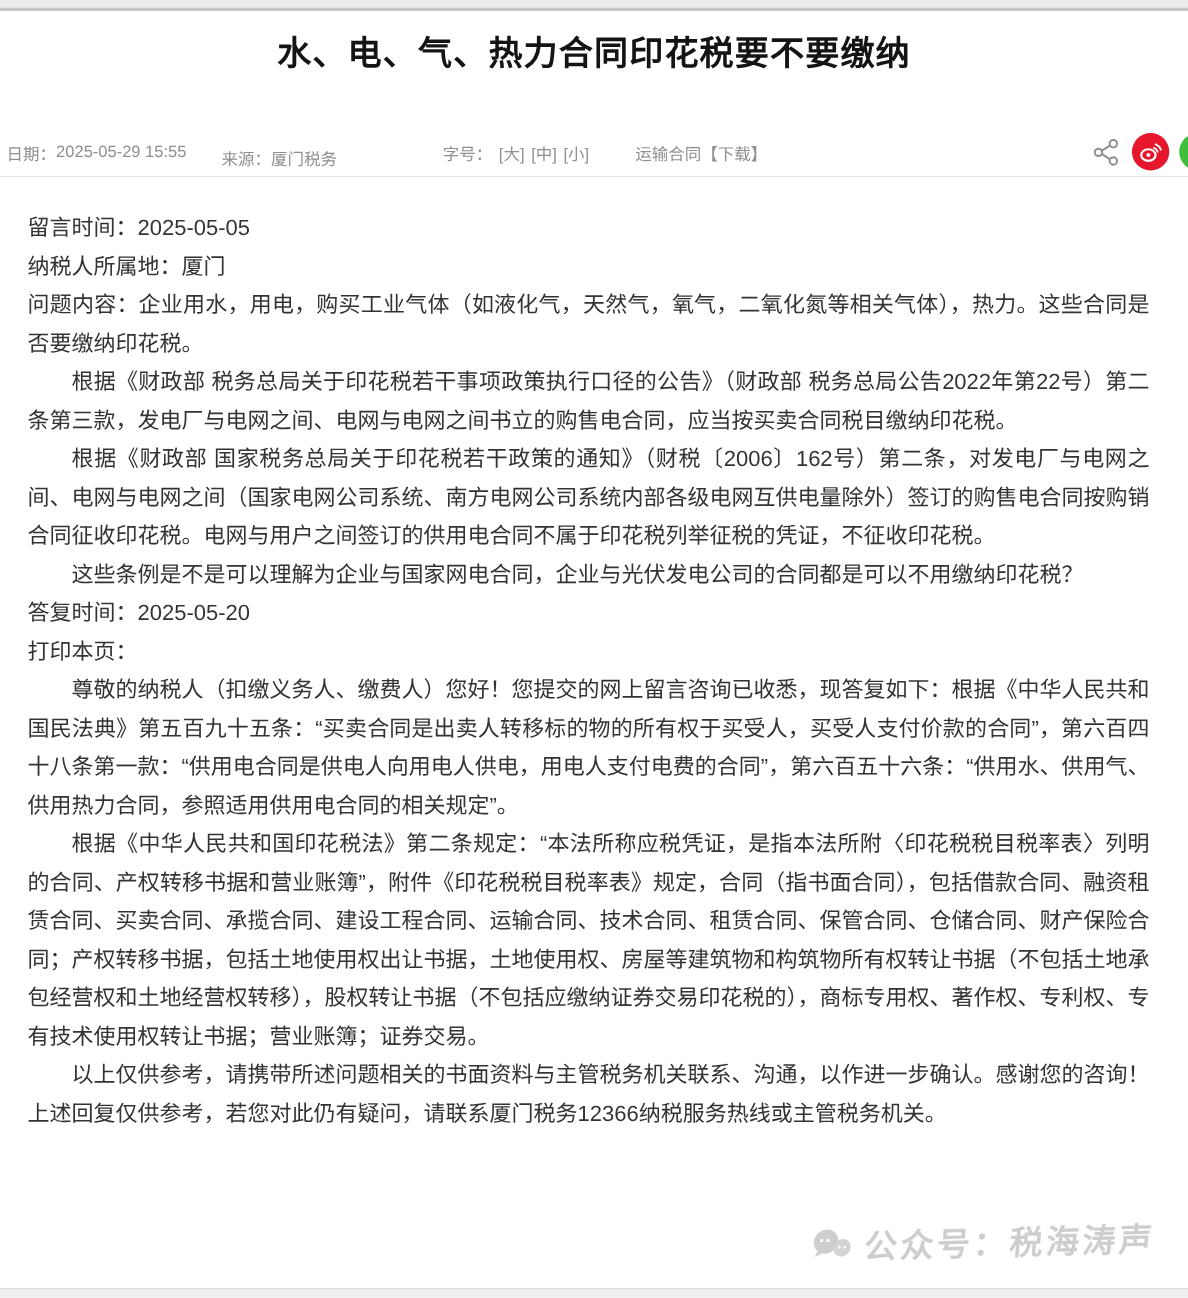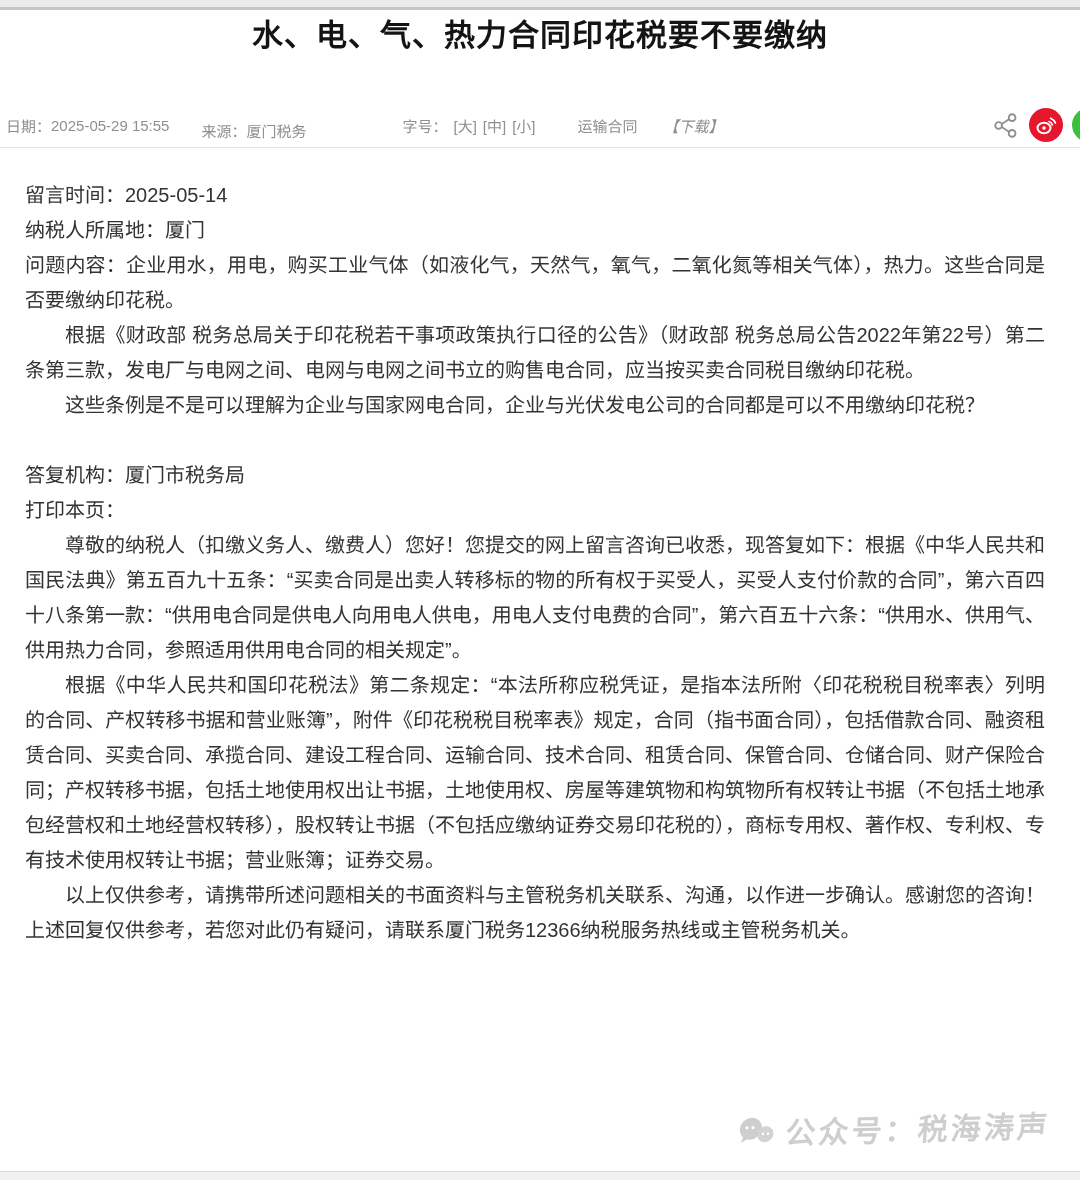--- a/index.html
+++ b/index.html
@@ -2,35 +2,35 @@
 <html lang="zh-CN"><head>
 <meta charset="utf-8">
 <style>
   html,body{margin:0;padding:0;background:#fff;}
   .page{
     width:1080px;height:1180px;position:relative;overflow:hidden;
     background:#ffffff;font-family:"Liberation Sans",sans-serif;
   }
   .top-strip{height:7px;background:#ebebeb;border-bottom:3px solid #c6c6c6;}
   .page-title{
-    margin:0;text-align:center;
+    margin:0;padding-top:13px;text-align:center;
     font-size:31px;font-weight:700;color:#141414;letter-spacing:1px;
   }
   .meta-bar{
     margin-top:48px;height:44px;border-bottom:1px solid #e4e4e4;
     display:flex;align-items:center;
     font-size:15px;color:#8f8f8f;position:relative;white-space:nowrap;
   }
   .meta-item{display:inline-flex;align-items:center;}
   .m-date{margin-left:6px;}
   .m-source{margin-left:32px;margin-top:10px;}
   .m-fontsize{margin-left:96px;}
   .fs-opt{margin-left:6px;cursor:pointer;}
   .m-print{margin-left:42px;cursor:pointer;}
-  .m-download{margin-left:26px;cursor:pointer;font-style:italic;}
+  .m-download{margin-left:0;cursor:pointer;}
   .share-icons{
     position:absolute;right:0;top:50%;transform:translateY(-50%);
     display:flex;align-items:center;gap:9px;
   }
   .icon-circle{
     width:34px;height:34px;border-radius:50%;
     display:flex;align-items:center;justify-content:center;flex:0 0 auto;
   }
   .weibo{background:#e6162d;}
   .wechat{background:#3dbe3d;margin-right:-26px;}
@@ -96,26 +96,27 @@
           <circle cx="10" cy="15" r="1.8" fill="#ffffff"></circle>
           <path d="M15 8.5 a5.5 5.5 0 0 1 3.4 3.4" stroke="#ffffff" stroke-width="1.7" stroke-linecap="round"></path>
           <path d="M16.6 5.2 a8.6 8.6 0 0 1 4.8 4.8" stroke="#ffffff" stroke-width="1.7" stroke-linecap="round"></path>
         </svg>
       </span>
       <span class="icon-circle wechat"></span>
     </span>
   </div>
 
   <div class="article">
-      <p>留言时间：2025-05-14</p>
+      <p>留言时间：2025-05-05</p>
       <p>纳税人所属地：厦门</p>
       <p>问题内容：企业用水，用电，购买工业气体（如液化气，天然气，氧气，二氧化氮等相关气体），热力。这些合同是否要缴纳印花税。</p>
       <p class="indent">根据《财政部 税务总局关于印花税若干事项政策执行口径的公告》（财政部 税务总局公告2022年第22号）第二条第三款，发电厂与电网之间、电网与电网之间书立的购售电合同，应当按买卖合同税目缴纳印花税。</p>
+      <p class="indent">根据《财政部 国家税务总局关于印花税若干政策的通知》（财税〔2006〕162号）第二条，对发电厂与电网之间、电网与电网之间（国家电网公司系统、南方电网公司系统内部各级电网互供电量除外）签订的购售电合同按购销合同征收印花税。电网与用户之间签订的供用电合同不属于印花税列举征税的凭证，不征收印花税。</p>
       <p class="indent">这些条例是不是可以理解为企业与国家网电合同，企业与光伏发电公司的合同都是可以不用缴纳印花税？</p>
-      <p class="gap-before">答复机构：厦门市税务局</p>
+      <p>答复时间：2025-05-20</p>
       <p>打印本页：</p>
       <p class="indent">尊敬的纳税人（扣缴义务人、缴费人）您好！您提交的网上留言咨询已收悉，现答复如下：根据《中华人民共和国民法典》第五百九十五条：“买卖合同是出卖人转移标的物的所有权于买受人，买受人支付价款的合同”，第六百四十八条第一款：“供用电合同是供电人向用电人供电，用电人支付电费的合同”，第六百五十六条：“供用水、供用气、供用热力合同，参照适用供用电合同的相关规定”。</p>
       <p class="indent">根据《中华人民共和国印花税法》第二条规定：“本法所称应税凭证，是指本法所附〈印花税税目税率表〉列明的合同、产权转移书据和营业账簿”，附件《印花税税目税率表》规定，合同（指书面合同），包括借款合同、融资租赁合同、买卖合同、承揽合同、建设工程合同、运输合同、技术合同、租赁合同、保管合同、仓储合同、财产保险合同；产权转移书据，包括土地使用权出让书据，土地使用权、房屋等建筑物和构筑物所有权转让书据（不包括土地承包经营权和土地经营权转移），股权转让书据（不包括应缴纳证券交易印花税的），商标专用权、著作权、专利权、专有技术使用权转让书据；营业账簿；证券交易。</p>
       <p class="indent">以上仅供参考，请携带所述问题相关的书面资料与主管税务机关联系、沟通，以作进一步确认。感谢您的咨询！上述回复仅供参考，若您对此仍有疑问，请联系厦门税务12366纳税服务热线或主管税务机关。</p>
     </div>
 
   <div class="watermark">
     <span style="display:flex;">
       <svg width="42" height="34" viewBox="0 0 42 34">
         <circle cx="15" cy="14" r="11" fill="#c3c3c3"></circle>

